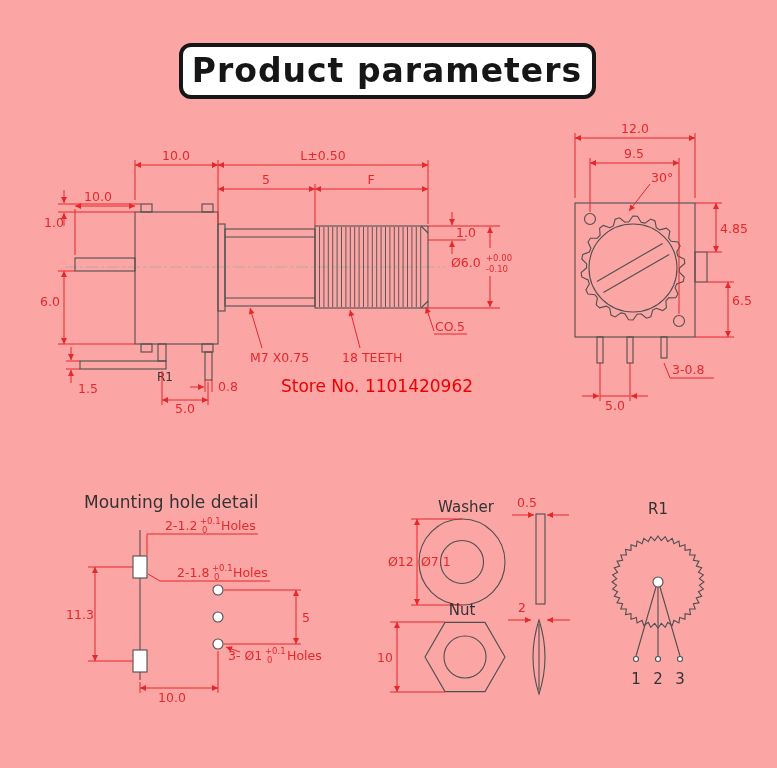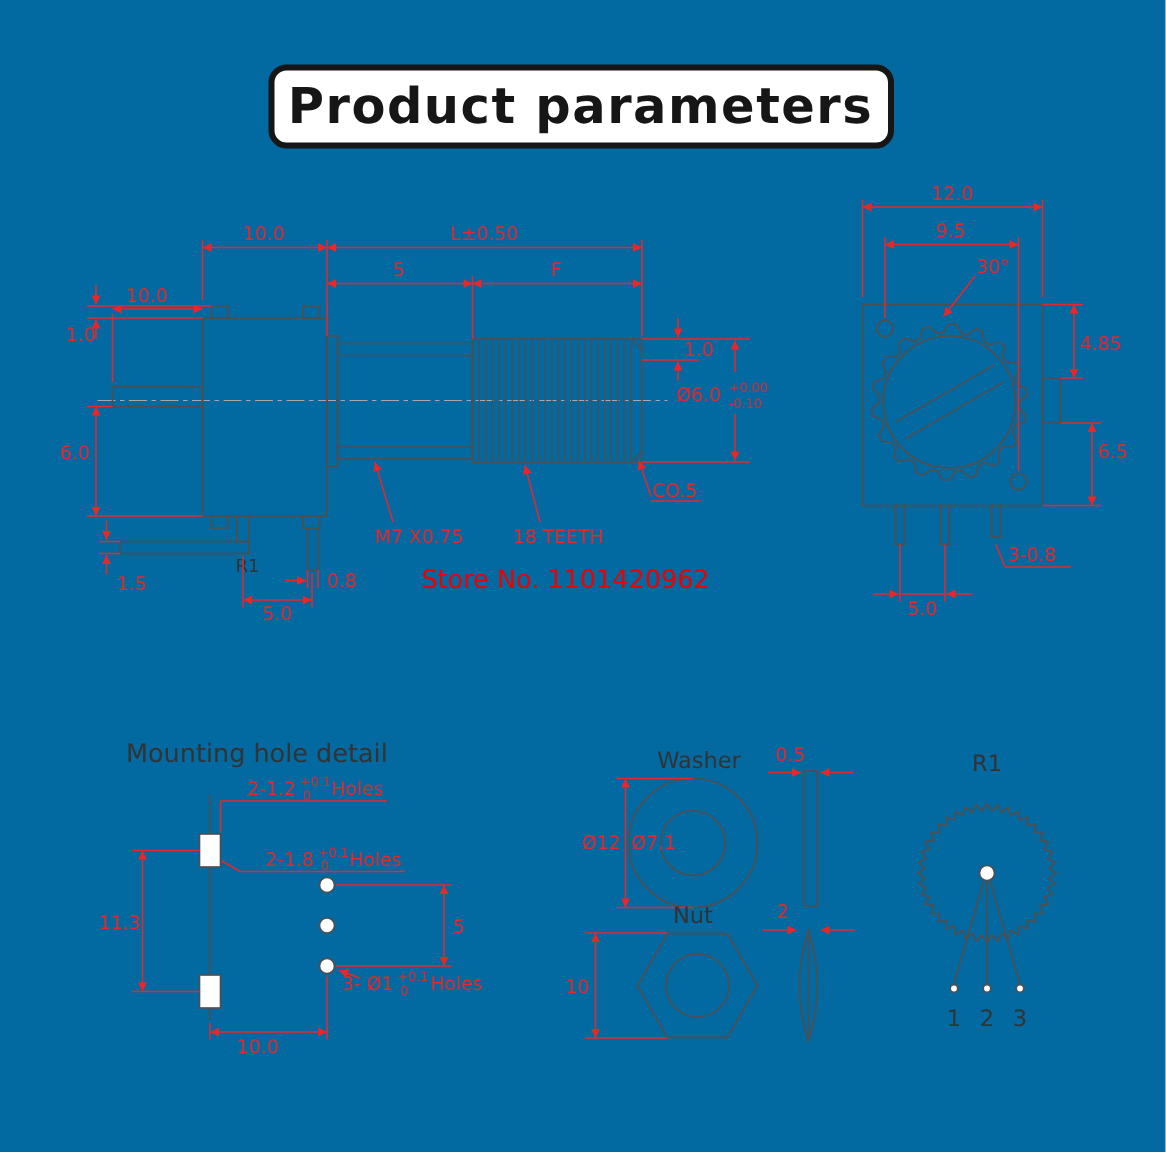--- a/index.html
+++ b/index.html
@@ -1,16 +1,16 @@
 <!DOCTYPE html>
 <html style="--dim: #e8272b; --outline: #4f4f4f; --dark_text: #333333; --store_red: #ee0000; --title_ink: #161616;"><head>
 <meta charset="utf-8">
 <style>
   html,body{margin:0;padding:0;background:#ffffff;}
-  .page{width:777px;height:768px;position:relative;background:#0369a1;overflow:hidden;}
+  .page{width:777px;height:768px;position:relative;background:#fca5a5;overflow:hidden;}
   text{font-family:"DejaVu Sans", sans-serif;}
   .titlebox{fill:#ffffff;stroke:var(--title_ink,#161616);stroke-width:4;}
   .titletext{font-size:33px;font-weight:bold;fill:var(--title_ink,#161616);letter-spacing:1px;}
   .ol{stroke:var(--outline,#4f4f4f);fill:none;stroke-width:1.1;}
   .olf{stroke:var(--outline,#4f4f4f);fill:#ffffff;stroke-width:1.1;}
   .red,.d1,.d2{stroke:var(--dim,#e8272b);fill:none;stroke-width:1;}
   .dt{fill:var(--dim,#e8272b);font-size:12.5px;}
   .dts{fill:var(--dim,#e8272b);font-size:8.5px;}
   .dk{fill:var(--dark_text,#333333);}
   .store{fill:var(--store_red,#ee0000);font-size:17px;}

